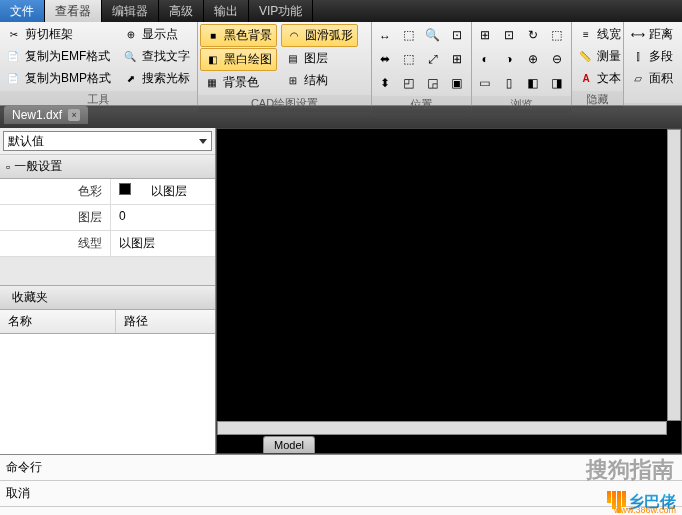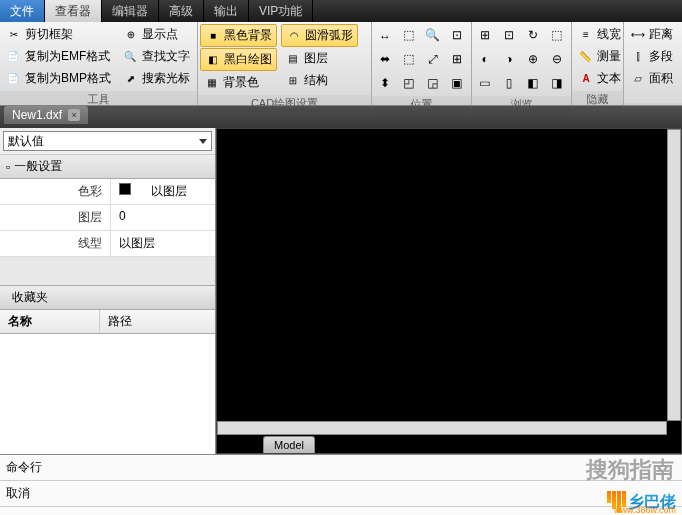--- a/index.html
+++ b/index.html
@@ -29,21 +29,21 @@
 .section-hdr{background:linear-gradient(#eee,#d8d8d8);padding:3px 6px;border-top:1px solid #ccc;border-bottom:1px solid #aaa;display:flex;align-items:center;gap:4px;}
 .proplist{background:#fff;}
 .proprow{display:flex;border-bottom:1px solid #ddd;}
 .proprow>div{padding:4px 8px;}
 .propkey{width:110px;text-align:right;color:#333;}
 .propval{flex:1;border-left:1px solid #ddd;display:flex;gap:20px;}
 .swatch{width:12px;height:12px;background:#000;border:1px solid #666;}
 .fav-hdr{background:linear-gradient(#eee,#d4d4d4);padding:3px 12px;border-top:1px solid #aaa;border-bottom:1px solid #aaa;}
 .fav-cols{display:flex;background:linear-gradient(#f8f8f8,#e8e8e8);border-bottom:1px solid #aaa;}
 .fav-cols>div{padding:3px 8px;}
-.fav-cols .c1{width:100px;border-right:1px solid #ccc;font-weight:bold;}
+.fav-cols .c1{width:116px;border-right:1px solid #ccc;}
 .fav-body{flex:1;background:#fff;}
 .canvas{flex:1;background:#000;position:relative;border:1px solid #444;}
 .modeltab{position:absolute;bottom:0;left:6px;background:linear-gradient(#ddd,#bbb);padding:2px 10px;border:1px solid #888;border-bottom:none;border-radius:3px 3px 0 0;font-size:11px;margin-left:40px;}
 .scrollbar-h{position:absolute;bottom:18px;left:0;right:14px;height:14px;background:#ddd;border:1px solid #888;}
 .scrollbar-v{position:absolute;top:0;bottom:32px;right:0;width:14px;background:#ddd;border:1px solid #888;}
 .cmdarea{border-top:1px solid #888;}
 .cmdline{padding:4px 6px;border-bottom:1px solid #ccc;background:#fafafa;}
 .watermark{position:absolute;right:8px;bottom:30px;opacity:.45;text-align:right;pointer-events:none;}
 .watermark .wm1{font-size:22px;color:#404040;font-weight:bold;}
 .logo{position:absolute;right:6px;bottom:2px;display:flex;align-items:center;gap:2px;pointer-events:none;}

